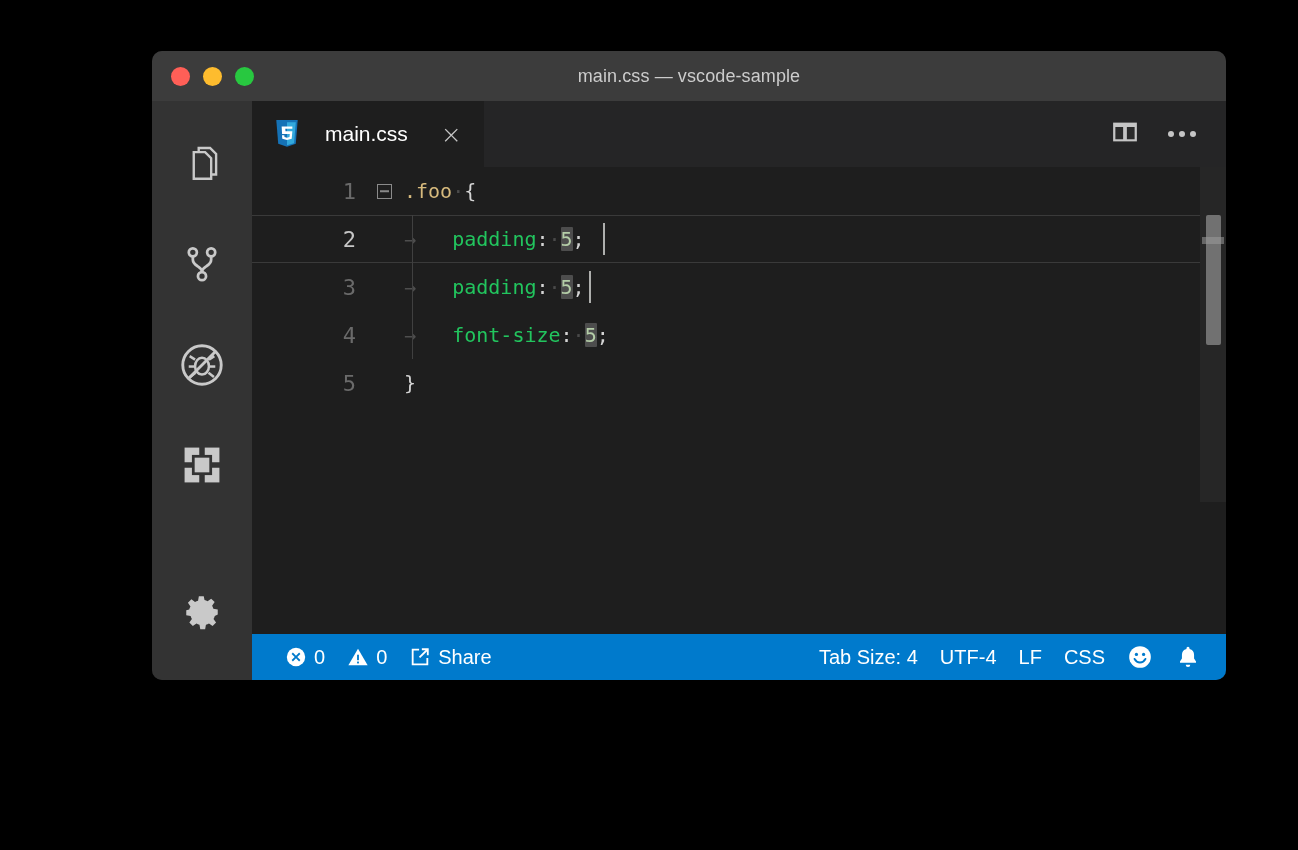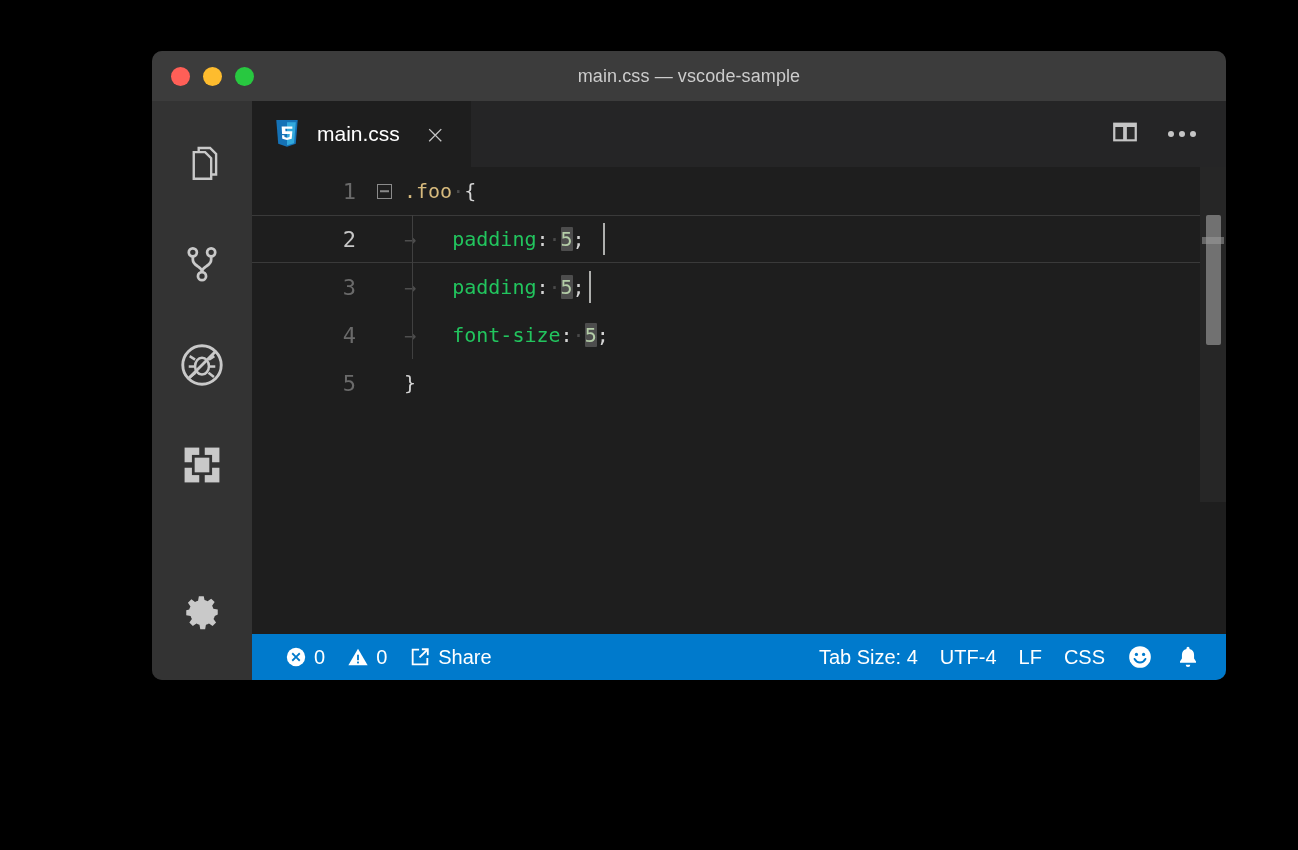--- a/index.html
+++ b/index.html
@@ -103,21 +103,21 @@
     height: 66px;
     flex: 0 0 66px;
     background: #252526;
     display: flex;
     align-items: stretch;
     position: relative;
   }
   #tab {
     display: flex;
     align-items: center;
-    gap: 17px;
+    gap: 25px;
     padding: 0 22px 0 22px;
     background: #1e1e1e;
     min-width: 220px;
     border-right: 1px solid #252526;
   }
   #tab .tab-label {
     font-size: 21px;
     color: #ffffff;
   }
   .css-icon {

